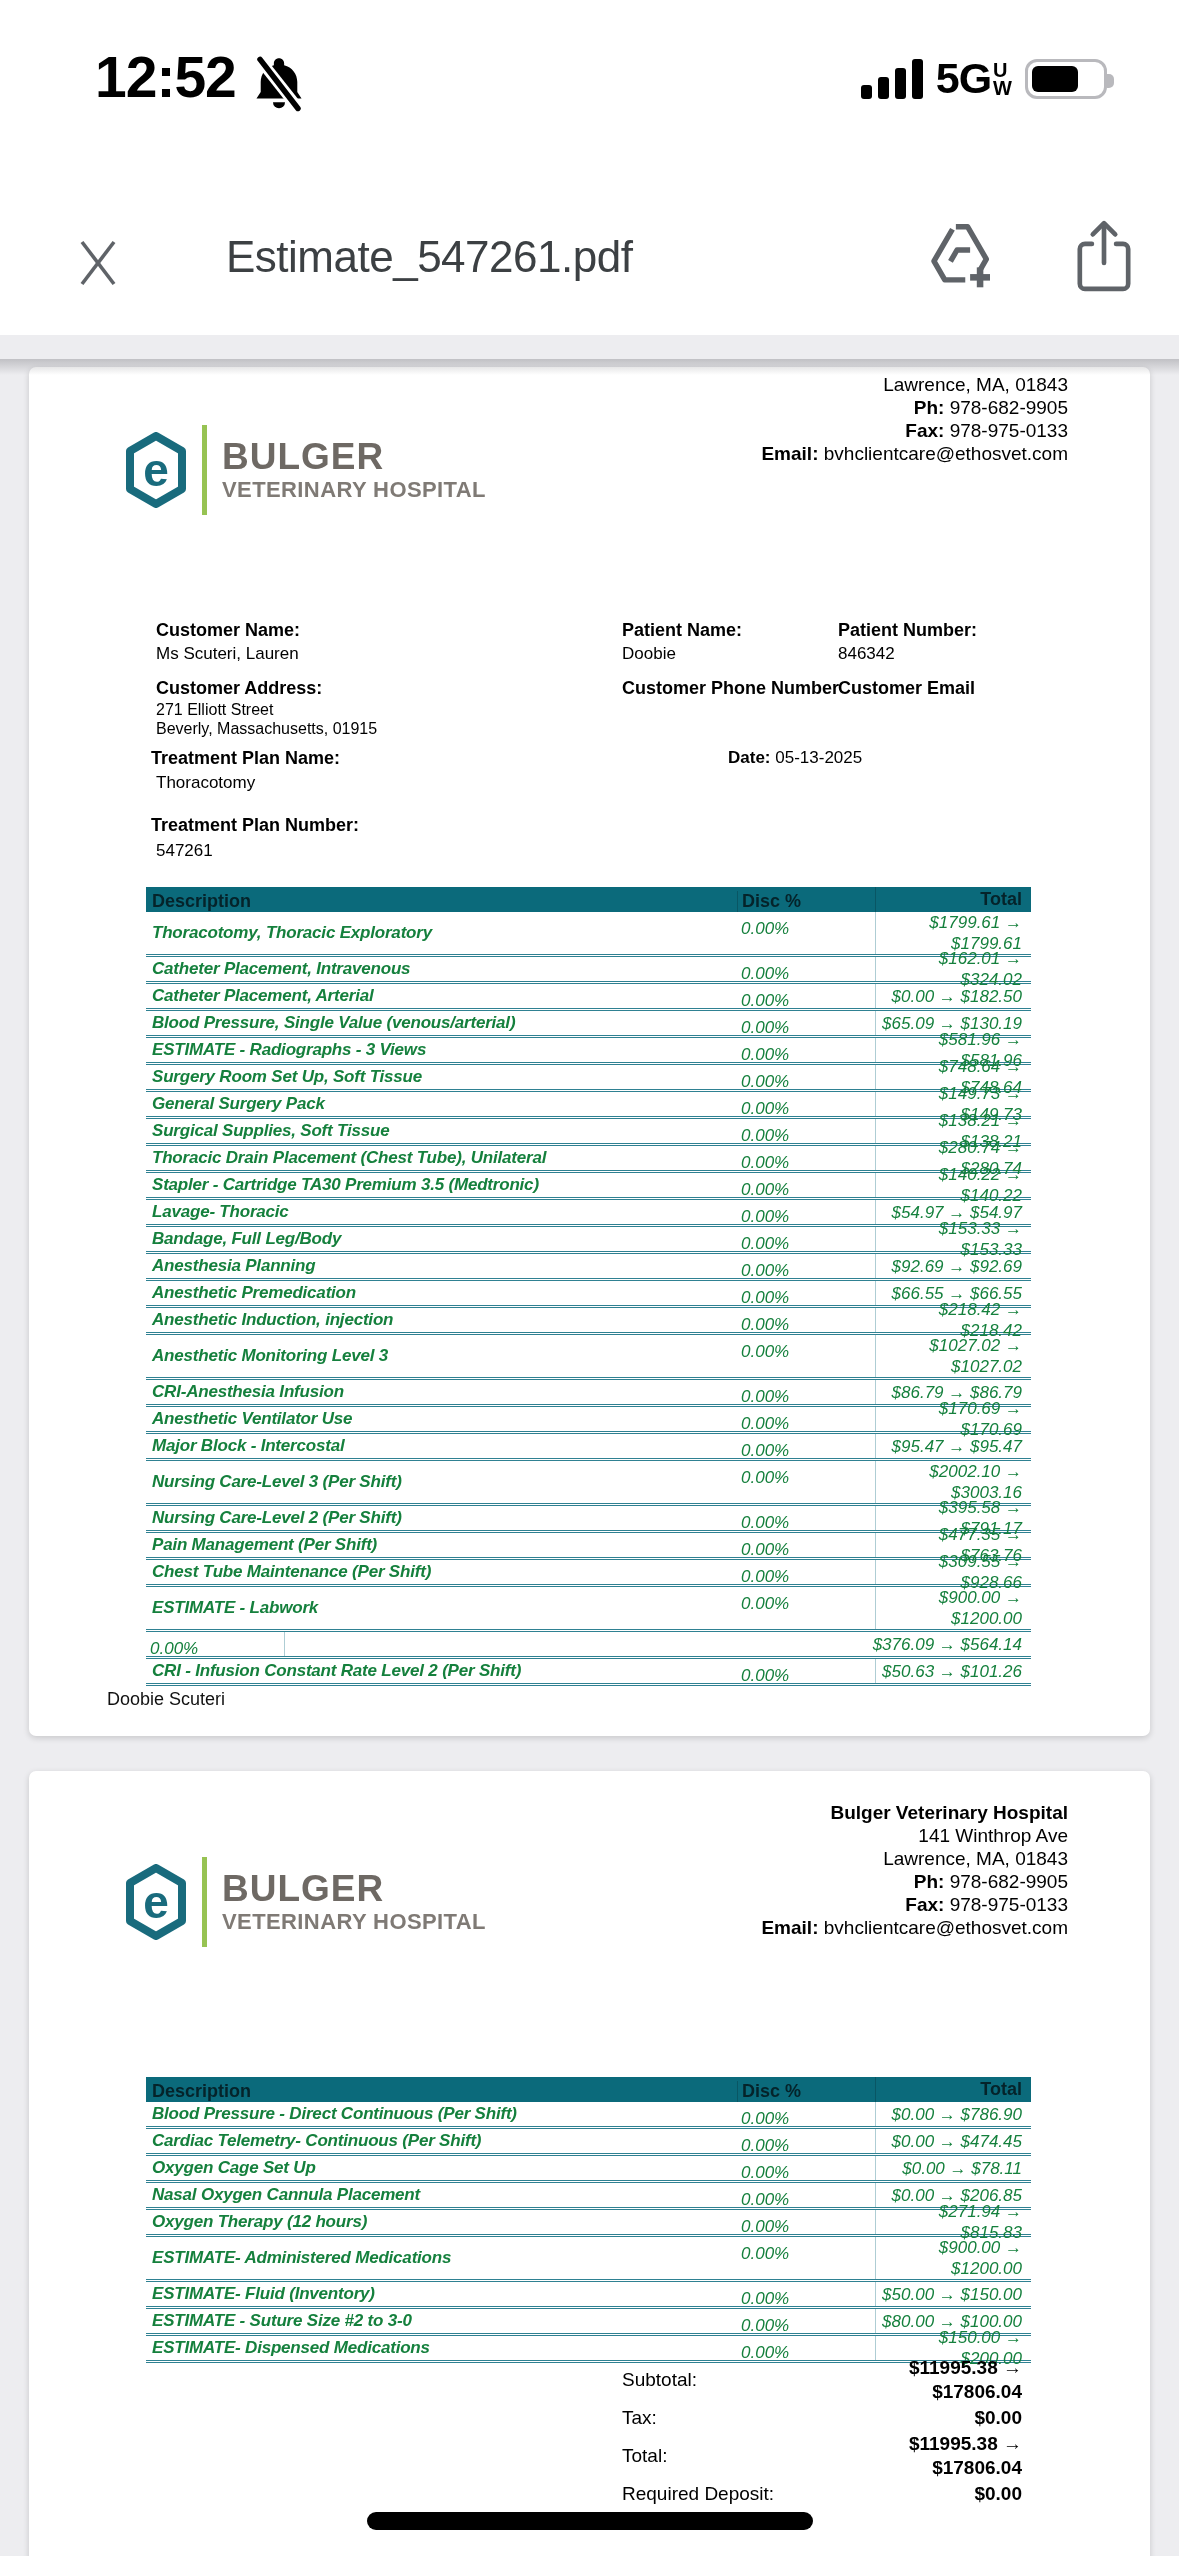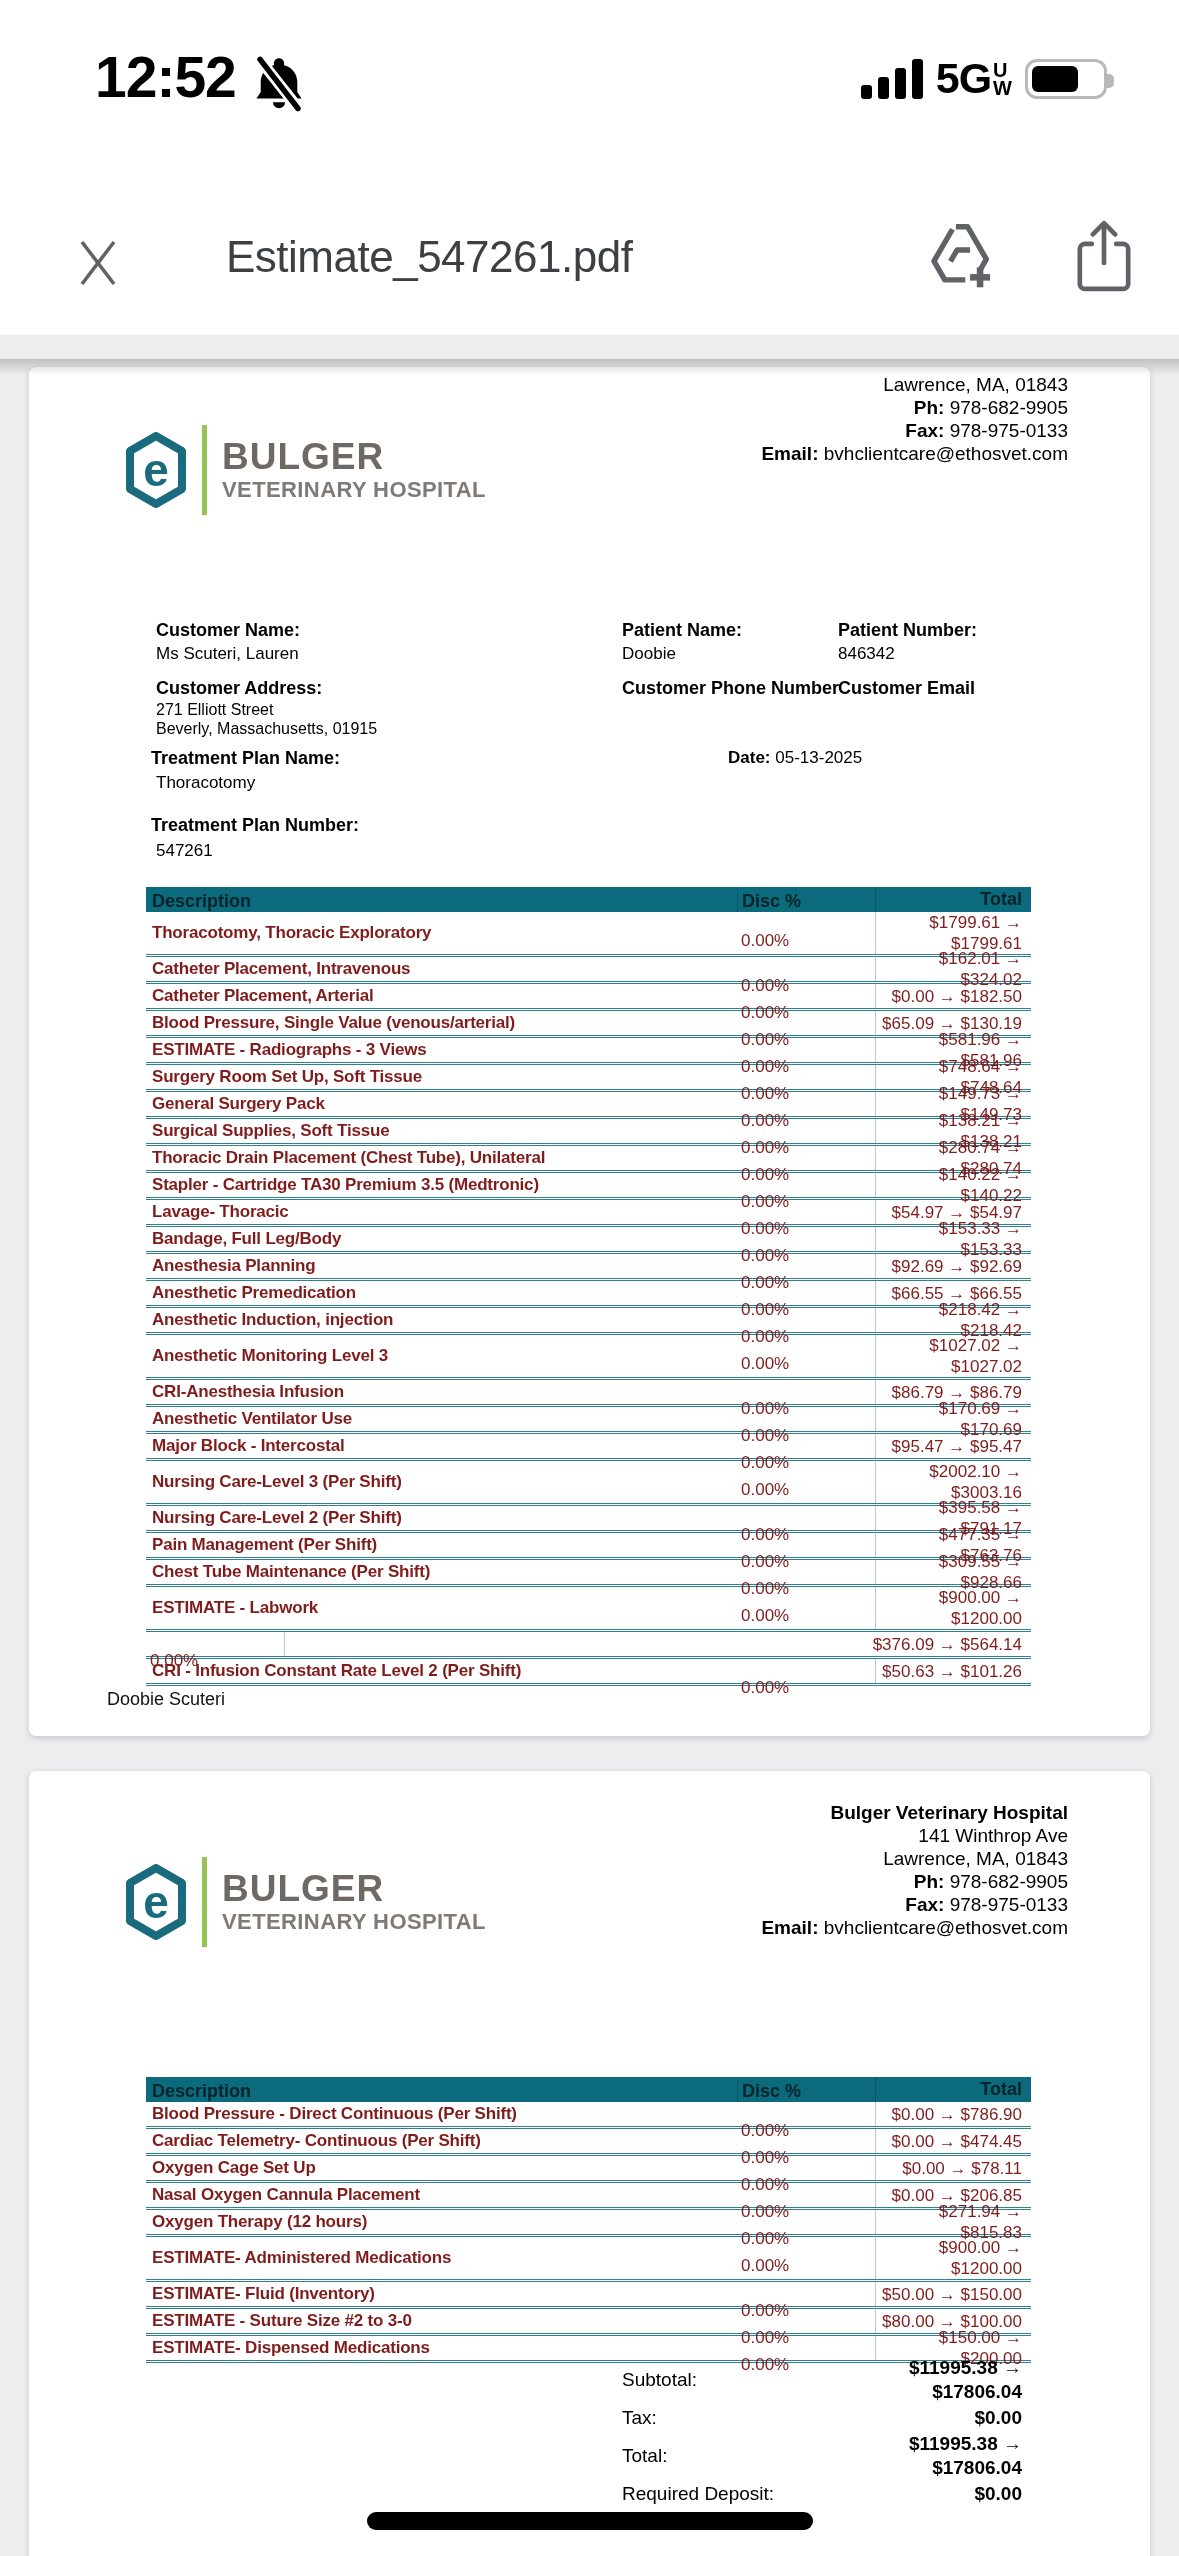--- a/index.html
+++ b/index.html
@@ -53,24 +53,24 @@
   .fld { position:absolute; font-size:17px; color:#000; white-space:nowrap; }
   .fld.lab { font-weight:700; font-size:18px; }
 
   
   .etable { position:absolute; left:117px; width:885px; }
   .t1 { top:520px; } .t2 { top:306px; }
   .thead { display:flex; align-items:flex-end; height:25px; background:#0b6a7b; font-weight:700; font-size:18px; color:#05232a; }
   .th-desc { width:591px; padding-left:6px; }
   .th-disc { width:138px; border-left:1px solid rgba(0,0,0,.18); padding-left:4px; }
   .th-total { flex:1; text-align:right; padding-right:9px; border-left:1px solid rgba(0,0,0,.18); align-self:stretch; display:flex; align-items:center; justify-content:flex-end; }
-  .trow { display:flex; height:27px; border-bottom:3px double #2f8192; font-size:17px; color:#7f1d1d; }
+  .trow { display:flex; height:27px; border-bottom:3px double #2f8192; font-size:17px; color:#15803d;font-style:italic; }
   .trow.tall { height:45px; }
   .td-desc { width:591px; padding-left:6px; font-weight:700; display:flex; align-items:center; letter-spacing:-0.2px; }
-  .td-disc { width:138px; padding-top:19px; padding-left:4px; line-height:20px; }
+  .td-disc { width:138px; padding-top:7px; padding-left:4px; line-height:20px; }
   .td-total { flex:1; display:flex; flex-direction:column; align-items:flex-end; justify-content:center; text-align:right; padding-right:9px; line-height:21px; border-left:1px solid #aecdd4; }
 
   
   .doc-footer { position:absolute; left:78px; top:1322px; font-size:18px; color:#111; }
   .totals { position:absolute; left:117px; top:585px; width:885px; }
   .total-row { position:relative; }
   .total-row.tall { height:48px; } .total-row.short { height:28px; }
   .total-label { position:absolute; left:476px; top:50%; transform:translateY(-50%); font-size:19px; color:#000; }
   .total-value { position:absolute; right:9px; top:50%; transform:translateY(-50%); font-weight:700; font-size:19px; text-align:right; line-height:24px; color:#000; white-space:pre-line; }
 

